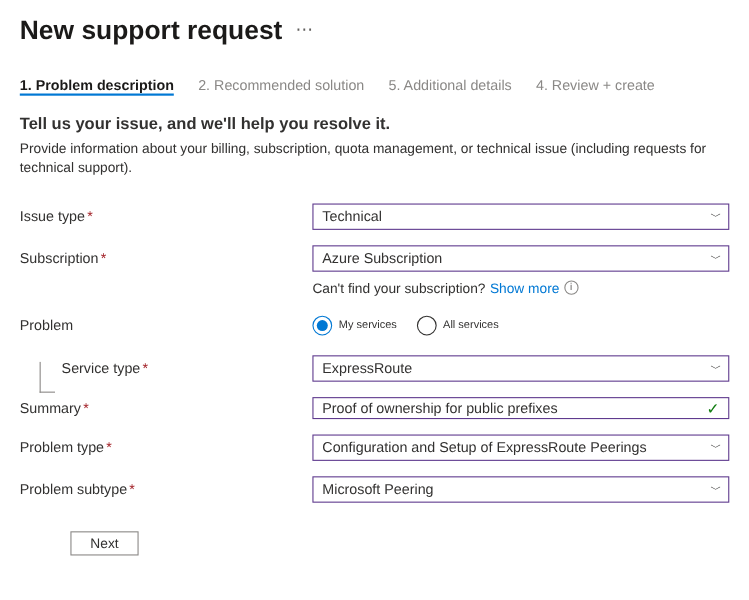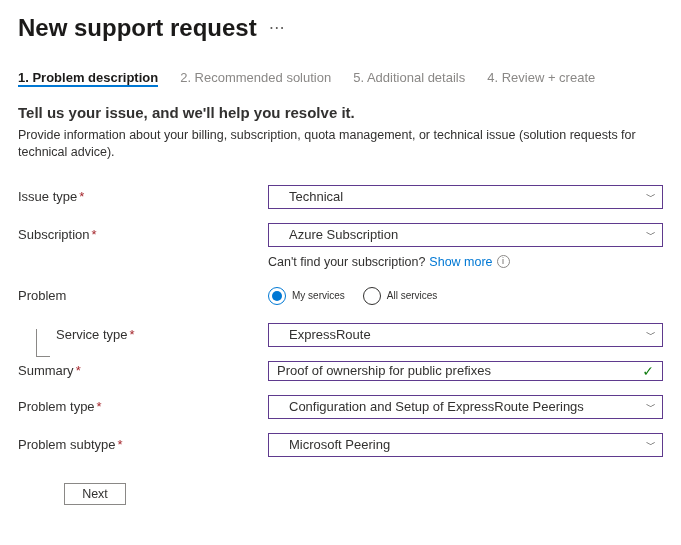--- a/index.html
+++ b/index.html
@@ -14,35 +14,35 @@
     padding: 14px 18px 10px 18px;
   }
   .header { display: flex; align-items: center; margin-bottom: 28px; }
   .page-title { font-size: 24px; font-weight: 700; margin: 0 8px 0 0; color: #1b1a19; }
   .more-icon { color: #605e5c; font-size: 16px; line-height: 1; padding: 4px; letter-spacing: 1px; }
   .tabs { display: flex; gap: 22px; border-bottom: 1px solid transparent; margin-bottom: 16px; }
   .tab { font-size: 13px; color: #8a8886; padding-bottom: 0; cursor: default; text-align: right; }
   .tab.active { color: #1b1a19; font-weight: 600; border-bottom: 2px solid #0078d4; }
   .section-heading { font-size: 15px; font-weight: 600; margin: 2px 0 6px 0; }
   .section-desc { font-size: 12.5px; color: #323130; margin: 0 0 24px 0; line-height: 1.35; }
-  .form-row { display: flex; align-items: center; margin-bottom: 14px; }
+  .form-row { display: flex; align-items: center; margin-bottom: 14px; gap: 16px; }
   .form-row.tight { margin-bottom: 4px; }
   .label-col { width: 250px; flex: 0 0 250px; font-size: 13px; color: #323130; display: flex; align-items: center; }
   .label-col.indent { padding-left: 38px; }
   .req { color: #a4262c; margin-left: 2px; }
   .ctrl-col { flex: 1; min-width: 0; }
   .select {
     position: relative;
     width: 100%;
     height: 24px;
     border: 1px solid #5f3a8e;
     background: #fff;
     display: flex;
     align-items: center;
-    padding: 0 28px 0 20px;
+    padding: 0 28px 0 8px;
     font-size: 13px;
     color: #323130;
   }
   .select .chev {
     position: absolute;
     right: 6px; top: 50%;
     transform: translateY(-50%);
     font-size: 10px; color: #323130;
   }
   .subnote { font-size: 12.5px; color: #323130; margin: 4px 0 14px 0; display: flex; align-items: center; gap: 4px; }
@@ -97,21 +97,21 @@
 </div>
 
 <div class="tabs">
   <div class="tab active">1. Problem description</div>
   <div class="tab">2. Recommended solution</div>
   <div class="tab">5. Additional details</div>
   <div class="tab">4. Review + create</div>
 </div>
 
 <div class="section-heading">Tell us your issue, and we'll help you resolve it.</div>
-<p class="section-desc">Provide information about your billing, subscription, quota management, or technical issue (solution requests for technical advice).</p>
+<p class="section-desc">Provide information about your billing, subscription, quota management, or technical issue (including requests for technical support).</p>
 
 <div class="form-row">
   <div class="label-col">
     <span>Issue type</span>
       <span class="req">*</span>
   </div>
   <div class="ctrl-col">
     <div class="select">
       <span>Technical</span>
       <span class="chev">﹀</span>

